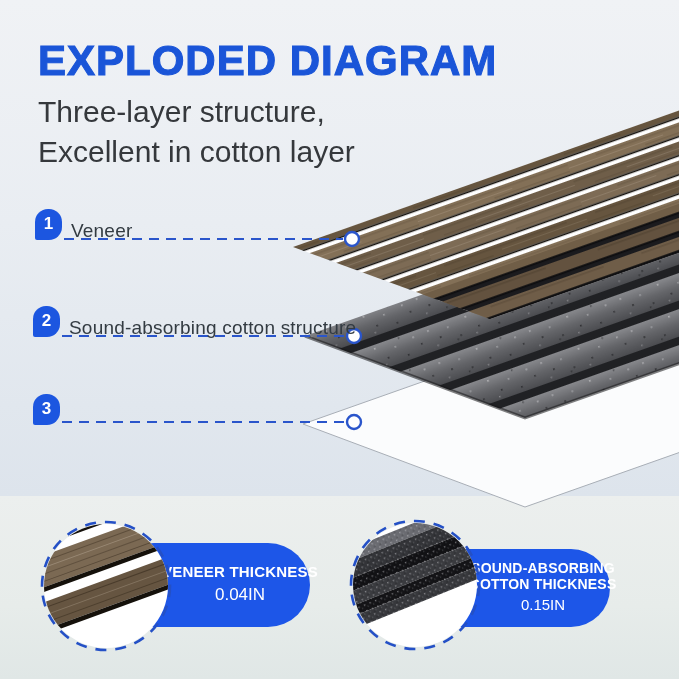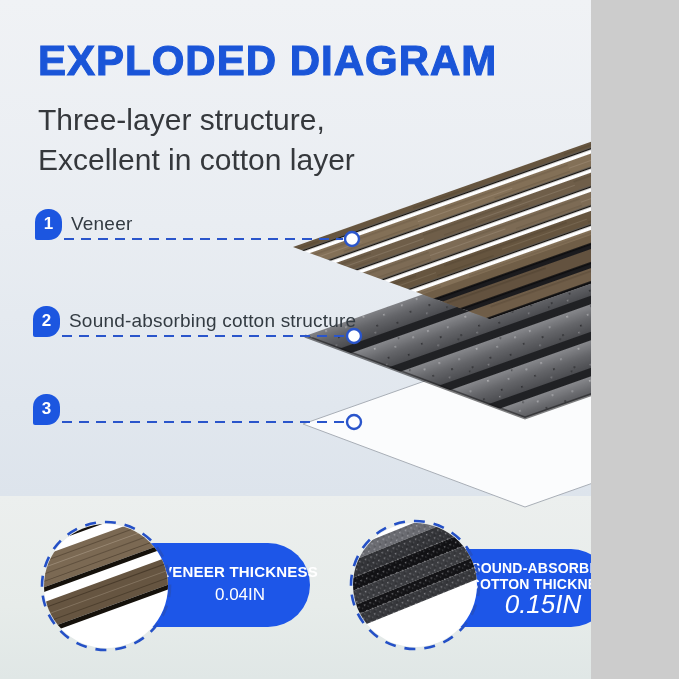--- a/index.html
+++ b/index.html
@@ -1,48 +1,48 @@
 <!DOCTYPE html>
 <html><head>
 <meta charset="utf-8">
 <style>
   html,body{margin:0;padding:0;background:#ccc;}
   *{box-sizing:border-box;}
   .page{
-    position:relative;width:591px;height:679px;overflow:hidden;
+    position:relative;width:679px;height:679px;overflow:hidden;
     font-family:"Liberation Sans",sans-serif;
   }
   .bg-top{position:absolute;left:0;top:0;width:679px;height:496px;z-index:0;
     background:linear-gradient(180deg,#f0f2f5 0%,#e9edf2 45%,#dde4ec 100%);}
   .bg-bottom{position:absolute;left:0;top:496px;width:679px;height:183px;z-index:0;
     background:linear-gradient(180deg,#ecefee 0%,#e7ecea 60%,#e0e7e6 100%);}
   svg.diagram{position:absolute;left:0;top:0;z-index:1;}
   .header{position:absolute;left:38px;top:38px;z-index:4;}
   .title{font-size:42px;font-weight:700;color:#1a55d8;letter-spacing:1px;
     -webkit-text-stroke:1.1px #1a55d8;line-height:46px;white-space:nowrap;}
   .sub{font-size:30px;font-weight:400;color:#35383c;line-height:40px;white-space:nowrap;}
-  .sub1{margin-top:16px;}
+  .sub1{margin-top:8px;}
   .label-row{position:absolute;z-index:4;display:flex;align-items:flex-start;gap:9px;}
   .row1{left:35px;top:209px;}
   .row2{left:33px;top:306px;}
   .row3{left:33px;top:394px;}
   .badge{width:27px;height:31px;background:#1c56e0;border-radius:13px 13px 13px 2px;
     color:#fff;font-weight:700;font-size:17px;display:flex;align-items:center;justify-content:center;
     padding-bottom:1px;flex:none;}
-  .layer-label{font-size:19px;color:#333b42;margin-top:4px;white-space:nowrap;letter-spacing:.2px;}
+  .layer-label{font-size:19px;color:#333b42;margin-top:11px;white-space:nowrap;letter-spacing:.2px;}
   .pill{position:absolute;z-index:2;background:#1d56e8;color:#fff;display:flex;
     flex-direction:column;align-items:center;justify-content:center;}
   .pill1{left:112px;top:543px;width:198px;height:84px;border-radius:42px;padding-left:58px;}
   .pill2{left:420px;top:549px;width:190px;height:78px;border-radius:39px;padding-left:56px;}
   .pill-title{font-weight:700;letter-spacing:.2px;white-space:nowrap;text-align:center;}
   .pill1 .pill-title{font-size:15px;line-height:18px;}
   .pill2 .pill-title{font-size:14px;line-height:16px;}
   .pill-value{font-weight:400;white-space:nowrap;}
   .pill1 .pill-value{font-size:17px;line-height:27px;}
-  .pill2 .pill-value{font-size:26px;line-height:25px;font-style:italic;}
+  .pill2 .pill-value{font-size:15px;line-height:25px;}
   svg.detail-circle{position:absolute;z-index:3;}
   .c1{left:38px;top:518px;}
   .c2{left:347px;top:517px;}
 </style>
 </head>
 <body>
 
 <div class="page">
   <div class="bg-top"></div>
   <div class="bg-bottom"></div>

